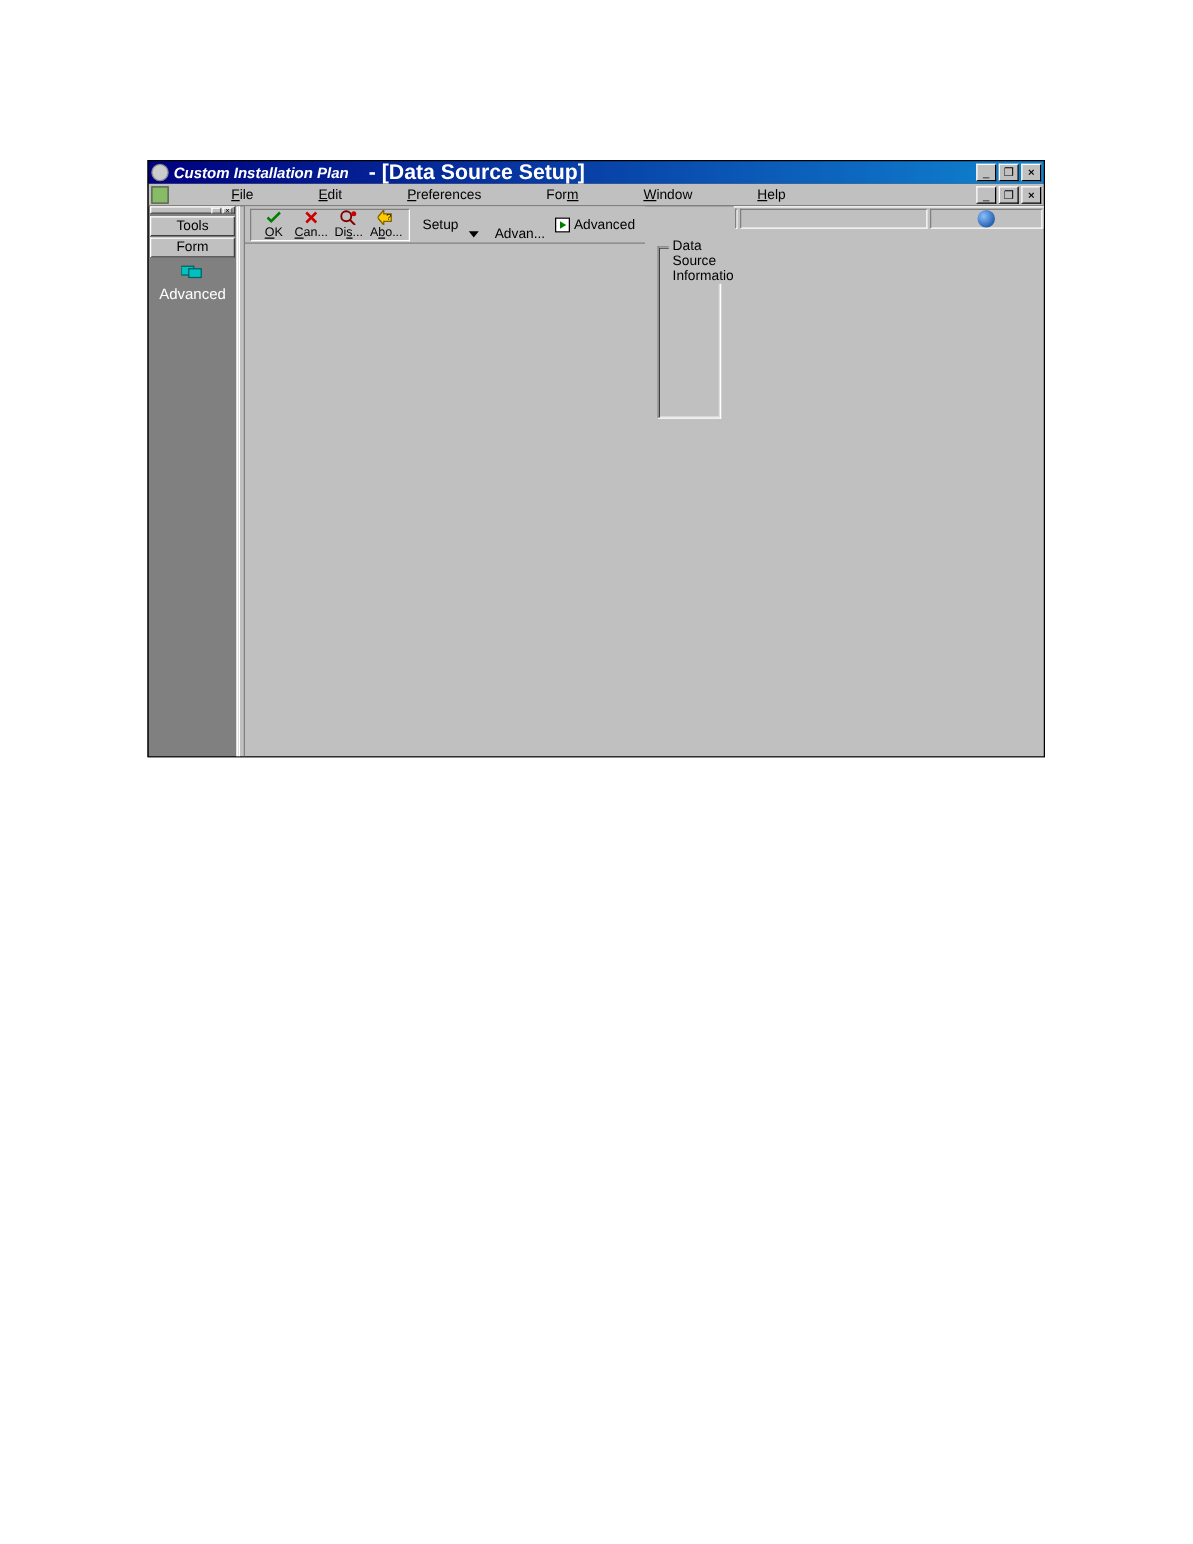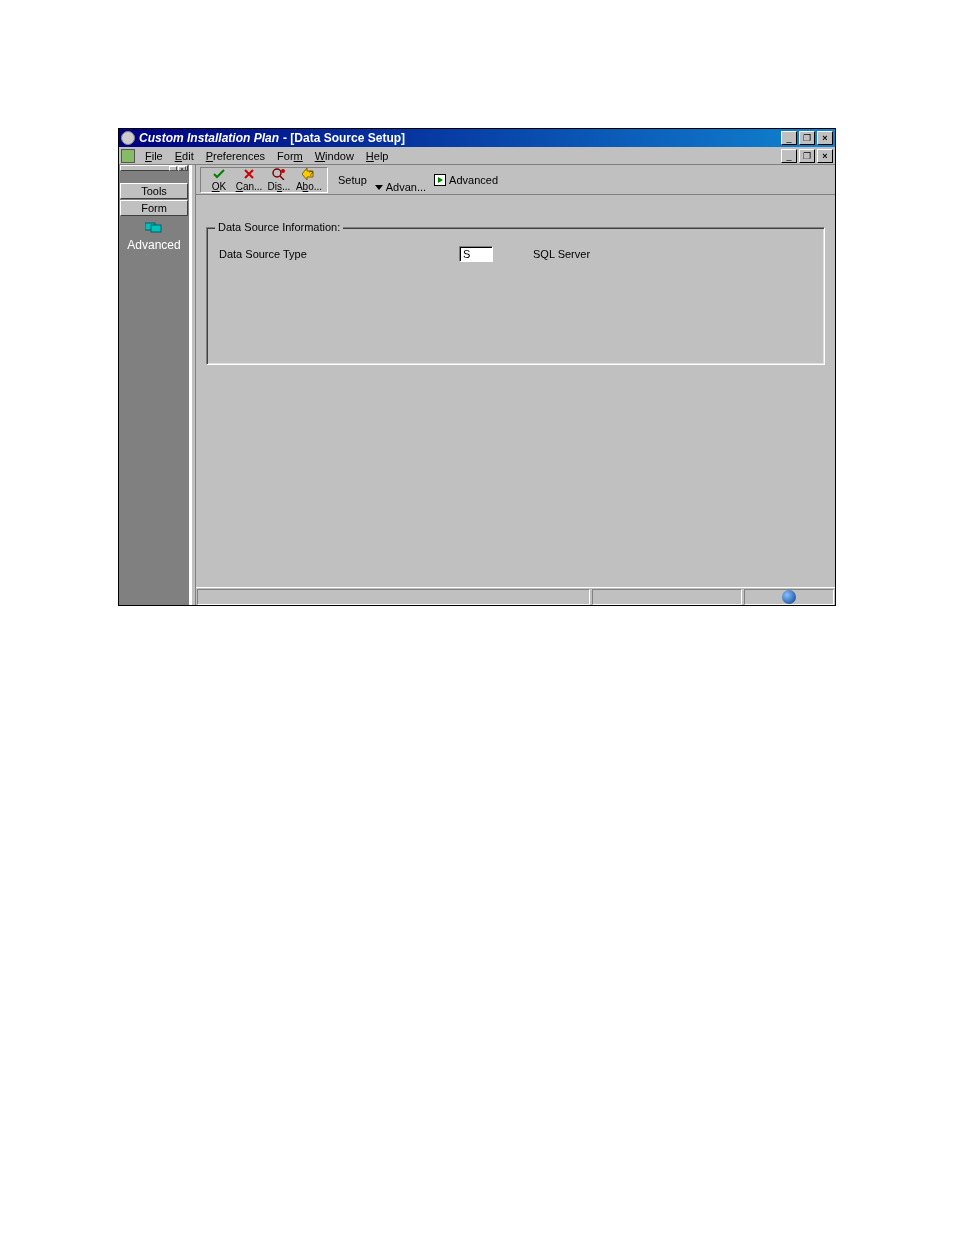--- a/index.html
+++ b/index.html
@@ -31,22 +31,22 @@
   }
   .titlebar .title-text {
     font-style: italic;
     font-weight: bold;
     font-size: 12px;
     flex: 0 0 auto;
     white-space: nowrap;
   }
   .titlebar .title-sub {
     font-weight: bold;
-    font-size: 12px;
-    margin-left: 4px;
+    font-size: 17px;
+    margin-left: 16px;
   }
   .titlebar .spacer { flex:1; }
   .win-btns { display:flex; padding-right:2px; }
   .win-btn {
     width: 16px; height: 14px;
     background: #c0c0c0;
     border-top:1px solid #fff; border-left:1px solid #fff;
     border-right:1px solid #000; border-bottom:1px solid #000;
     margin-left:2px;
     display:flex; align-items:center; justify-content:center;
@@ -55,41 +55,42 @@
   }
   .win-btn.close { font-weight:bold; }
   
   .menubar {
     height: 18px;
     background:#c0c0c0;
     display:flex;
     align-items:center;
     padding-left:2px;
     border-bottom:1px solid #808080;
+    gap:40px;
   }
   .menubar .app-icon {
     width:14px; height:14px; margin-right:4px;
     background:#8b6; border:1px solid #555;
   }
   .menubar .menu-item {
     padding: 1px 6px;
     cursor: default;
   }
   .menubar .menu-item .ul { text-decoration: underline; }
   .menubar .mdi-btns { margin-left:auto; display:flex; padding-right:2px;}
   
   .body-row { display:flex; height: 440px; }
   .sidebar {
     width: 72px;
     background:#808080;
     border-right:2px solid #fff;
     position:relative;
   }
   .side-tabs {
-    margin-top: 12px;
+    margin-top: 2px;
     text-align:center;
   }
   .side-header-bar {
     height:6px;
     background:#c0c0c0;
     border:1px solid #fff;
     border-right-color:#404040; border-bottom-color:#404040;
     margin:0 1px 1px 1px;
     display:flex; justify-content:flex-end; align-items:center;
     gap:1px; padding-right:1px;
@@ -122,21 +123,21 @@
   .splitter {
     width:5px;
     background:#c0c0c0;
     border-left:1px solid #fff;
     border-right:1px solid #808080;
   }
   .main {
     flex:1;
     background:#c0c0c0;
     display:flex;
-    flex-direction:column;
+    flex-direction:row;
   }
   
   .toolbar {
     height: 30px;
     background:#c0c0c0;
     border-bottom:1px solid #808080;
     display:flex;
     align-items:center;
     padding:0 4px;
   }
@@ -150,21 +151,21 @@
   .tb-btn {
     width: 28px;
     text-align:center;
     cursor:default;
   }
   .tb-btn .tb-icon { height:14px; display:flex; align-items:center; justify-content:center; }
   .tb-btn .tb-label { font-size:10px; line-height:11px; }
   .tb-btn .ul { text-decoration: underline; }
   .tb-sep { width:6px; }
   .tb-link-label { padding:0 4px; font-size:11px; }
-  .tb-dropdown { display:flex; align-items:center; padding:0 4px; gap:3px;margin-top:15px; }
+  .tb-dropdown { display:flex; align-items:center; padding:0 4px; gap:13px;margin-top:15px; }
   .tb-dropdown .tri {
     width:0; height:0; border-left:4px solid transparent; border-right:4px solid transparent;
     border-top:5px solid #000;
   }
   .tb-flat-group { display:flex; align-items:center; }
   .tb-internet {
     display:flex; align-items:center; gap:3px; padding:0 4px;
   }
   .tb-internet .globe {
     width:12px; height:12px;
@@ -374,25 +375,20 @@
         </div>
       </div>
 
       <div class="form-area">
 
 
         <div class="fieldset">
           <div class="legend">Data Source Information:</div>
 
 
-          <div class="field-row">
-            <div class="field-label">Data Source Type</div>
-            <div class="text-input" style="width:34px">S</div>
-            <div class="suffix-label">SQL Server</div>
-          </div>
 
         </div>
 
       </div>
 
       <div class="statusbar">
         <div class="status-pane p1"></div>
         <div class="status-pane p2"></div>
         <div class="status-pane p3">
           <div class="globe-status"></div>

